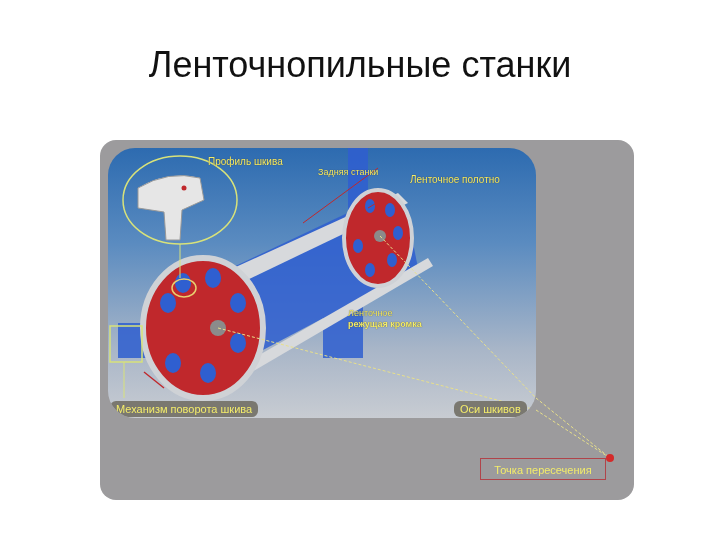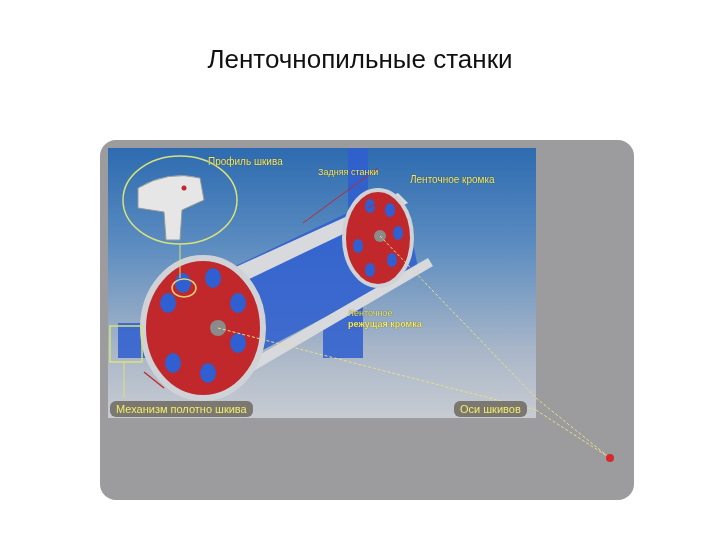--- a/index.html
+++ b/index.html
@@ -1,19 +1,19 @@
 <!DOCTYPE html>
 <html><head>
 <meta charset="utf-8">
 <style>
   html,body{margin:0;padding:0;}
   body{width:720px;height:540px;background:#ffffff;position:relative;overflow:hidden;font-family:"Liberation Sans",sans-serif;}
-  .title{position:absolute;left:0;top:44px;width:720px;text-align:center;font-size:26px;color:#111;font-family:"Liberation Sans",sans-serif;}
+  .title{position:absolute;left:0;top:44px;width:720px;text-align:center;font-size:36px;color:#111;font-family:"Liberation Sans",sans-serif;}
   .panel{position:absolute;left:100px;top:140px;width:534px;height:360px;background:#9c9b9d;border-radius:16px;overflow:hidden;}
-  .scene{position:absolute;left:8px;top:8px;width:428px;height:270px;background:linear-gradient(180deg,#2d6bb0 0%,#5a8bc0 35%,#a9b6c8 75%,#c8ccd2 100%);overflow:hidden;}
+  .scene{position:absolute;left:8px;top:8px;width:428px;height:270px;background:linear-gradient(180deg,#2d6bb0 0%,#5a8bc0 35%,#a9b6c8 75%,#c8ccd2 100%);overflow:hidden;border-radius:27px;}
   .lbl{position:absolute;color:#f3ec6a;font-size:10px;white-space:nowrap;text-shadow:0 0 1px #333;}
   .lbl-box{position:absolute;color:#f3ec6a;font-size:11px;background:#7a7870;border-radius:6px;padding:2px 6px;white-space:nowrap;}
   .caption{position:absolute;left:14px;top:316px;font-size:19px;color:#2a2a2a;}
   .point-box{position:absolute;left:380px;top:318px;width:126px;height:22px;border:1.5px solid #b0444a;color:#f3ec6a;font-size:11px;line-height:22px;text-align:center;box-sizing:border-box;}
   svg{position:absolute;left:0;top:0;}
 </style>
 </head>
 <body>
 
 <div class="title">Ленточнопильные станки</div>
@@ -69,26 +69,27 @@
 
       <line x1="110" y1="180" x2="428" y2="262" stroke="#e8e08a" stroke-width="1" stroke-dasharray="3,2"></line>
       <line x1="272" y1="88" x2="428" y2="250" stroke="#e8e08a" stroke-width="1" stroke-dasharray="3,2"></line>
 
       <line x1="270" y1="20" x2="195" y2="75" stroke="#c0282c" stroke-width="1"></line>
       <line x1="280" y1="48" x2="260" y2="60" stroke="#c0282c" stroke-width="1"></line>
     </svg>
 
     <div class="lbl" style="left:100px;top:8px;">Профиль шкива</div>
     <div class="lbl" style="left:210px;top:19px;font-size:9px;">Задняя станки</div>
-    <div class="lbl" style="left:302px;top:26px;">Ленточное кромка</div>
+    <div class="lbl" style="left:302px;top:26px;">Ленточное полотно</div>
     <div class="lbl" style="left:240px;top:160px;font-size:9px;">Ленточное</div>
     <div class="lbl" style="left:240px;top:171px;font-size:9px;font-weight:bold;">режущая кромка</div>
-    <div class="lbl-box" style="left:2px;top:253px;">Механизм полотно шкива</div>
+    <div class="lbl-box" style="left:2px;top:253px;">Механизм поворота шкива</div>
     <div class="lbl-box" style="left:346px;top:253px;">Оси шкивов</div>
   </div>
 
   <svg width="534" height="360" viewBox="0 0 534 360" style="pointer-events:none">
     <line x1="436" y1="270" x2="510" y2="318" stroke="#e8e08a" stroke-width="1" stroke-dasharray="3,2"></line>
     <line x1="436" y1="258" x2="510" y2="318" stroke="#e8e08a" stroke-width="1" stroke-dasharray="3,2"></line>
     <circle cx="510" cy="318" r="4" fill="#d42a2a"></circle>
   </svg>
 
+  <div class="point-box">Точка пересечения</div>
 </div>
 
 </body></html>

